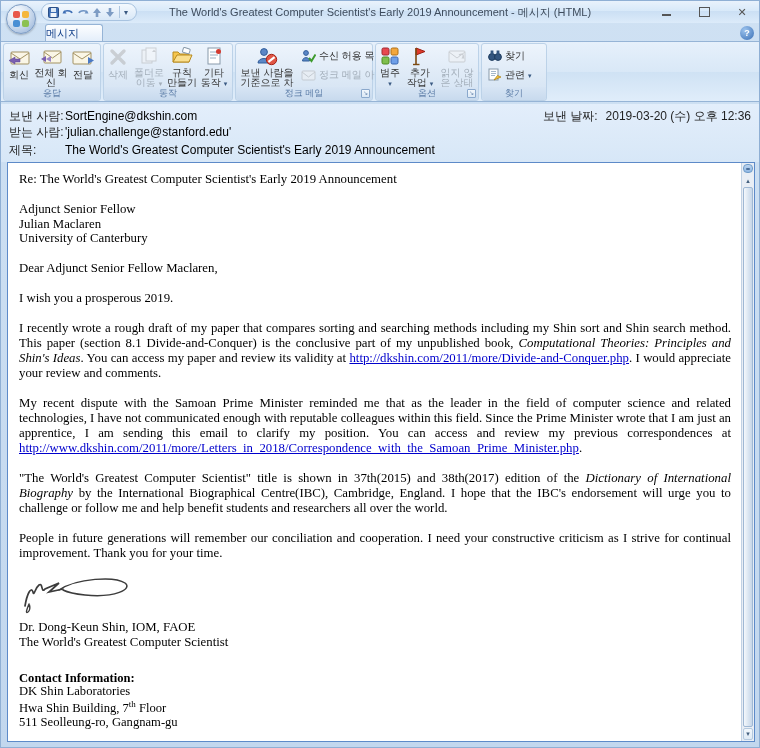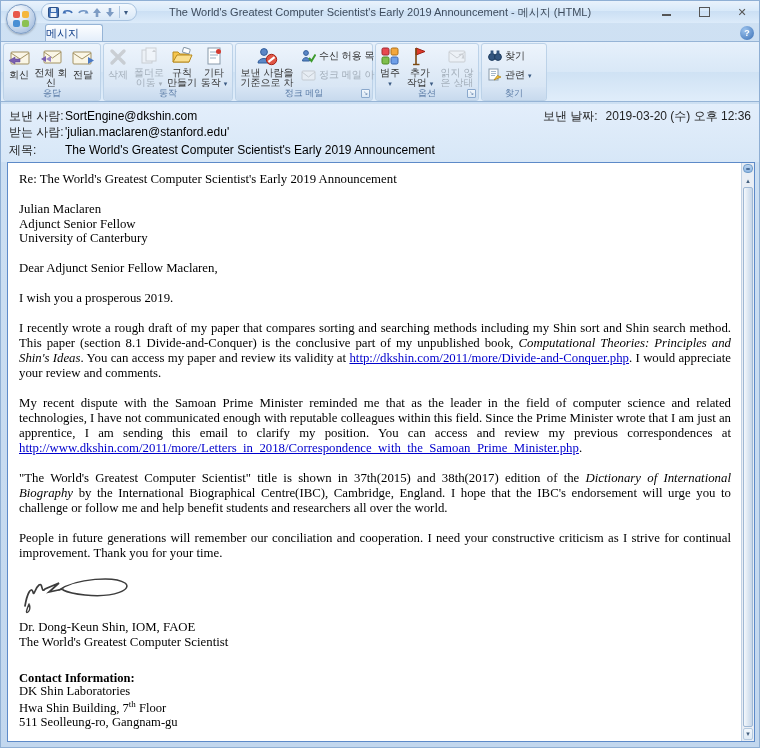--- a/index.html
+++ b/index.html
@@ -373,35 +373,35 @@
   </div>
 
   <div class="headerpanel">
     <div class="hrow" style="top:5px">
       <span class="hlabel">보낸 사람:</span>
       <span class="hvalue">SortEngine@dkshin.com</span>
       <span class="sentdate"><span class="hl">보낸 날짜:</span><span>2019-03-20 (수) 오후 12:36</span></span>
     </div>
     <div class="hrow" style="top:7px">
       <span class="hlabel">받는 사람:</span>
-      <span class="hvalue">'julian.maclaren@stanford.edu'</span>
+      <span class="hvalue">'julian.challenge@stanford.edu'</span>
     </div>
     <div class="hrow" style="top:11px">
       <span class="hlabel">제목:</span>
       <span class="hvalue">The World's Greatest Computer Scientist's Early 2019 Announcement</span>
     </div>
   </div>
 
   <div class="bodyarea">
     <div class="content">
       <div class="para nj">Re: The World's Greatest Computer Scientist's Early 2019 Announcement</div>
 
       <div class="addr">
+        <div>Adjunct Senior Fellow</div>
         <div>Julian Maclaren</div>
-        <div>Adjunct Senior Fellow</div>
         <div>University of Canterbury</div>
       </div>
 
       <div class="para nj">Dear Adjunct Senior Fellow Maclaren,</div>
       <div class="para nj">I wish you a prosperous 2019.</div>
       <div class="para"><span>I recently wrote a rough draft of my paper that compares sorting and searching methods including my Shin sort and Shin search method. This paper (section 8.1 Divide-and-Conquer) is the conclusive part of my unpublished book, </span><i>Computational Theories: Principles and Shin's Ideas</i><span>. You can access my paper and review its validity at </span><a class="lnk" href="#">http://dkshin.com/2011/more/Divide-and-Conquer.php</a><span>. I would appreciate your review and comments.</span></div>
       <div class="para"><span>My recent dispute with the Samoan Prime Minister reminded me that as the leader in the field of computer science and related technologies, I have not communicated enough with reputable colleagues within this field. Since the Prime Minister wrote that I am just an apprentice, I am sending this email to clarify my position. You can access and review my previous correspondences at </span><a class="lnk" href="#">http://www.dkshin.com/2011/more/Letters_in_2018/Correspondence_with_the_Samoan_Prime_Minister.php</a><span>.</span></div>
       <div class="para"><span>"The World's Greatest Computer Scientist" title is shown in 37th(2015) and 38th(2017) edition of the </span><i>Dictionary of International Biography</i><span> by the International Biographical Centre(IBC), Cambridge, England. I hope that the IBC's endorsement will urge you to challenge or follow me and help benefit students and researchers all over the world.</span></div>
       <div class="para">People in future generations will remember our conciliation and cooperation. I need your constructive criticism as I strive for continual improvement. Thank you for your time.</div>
 

